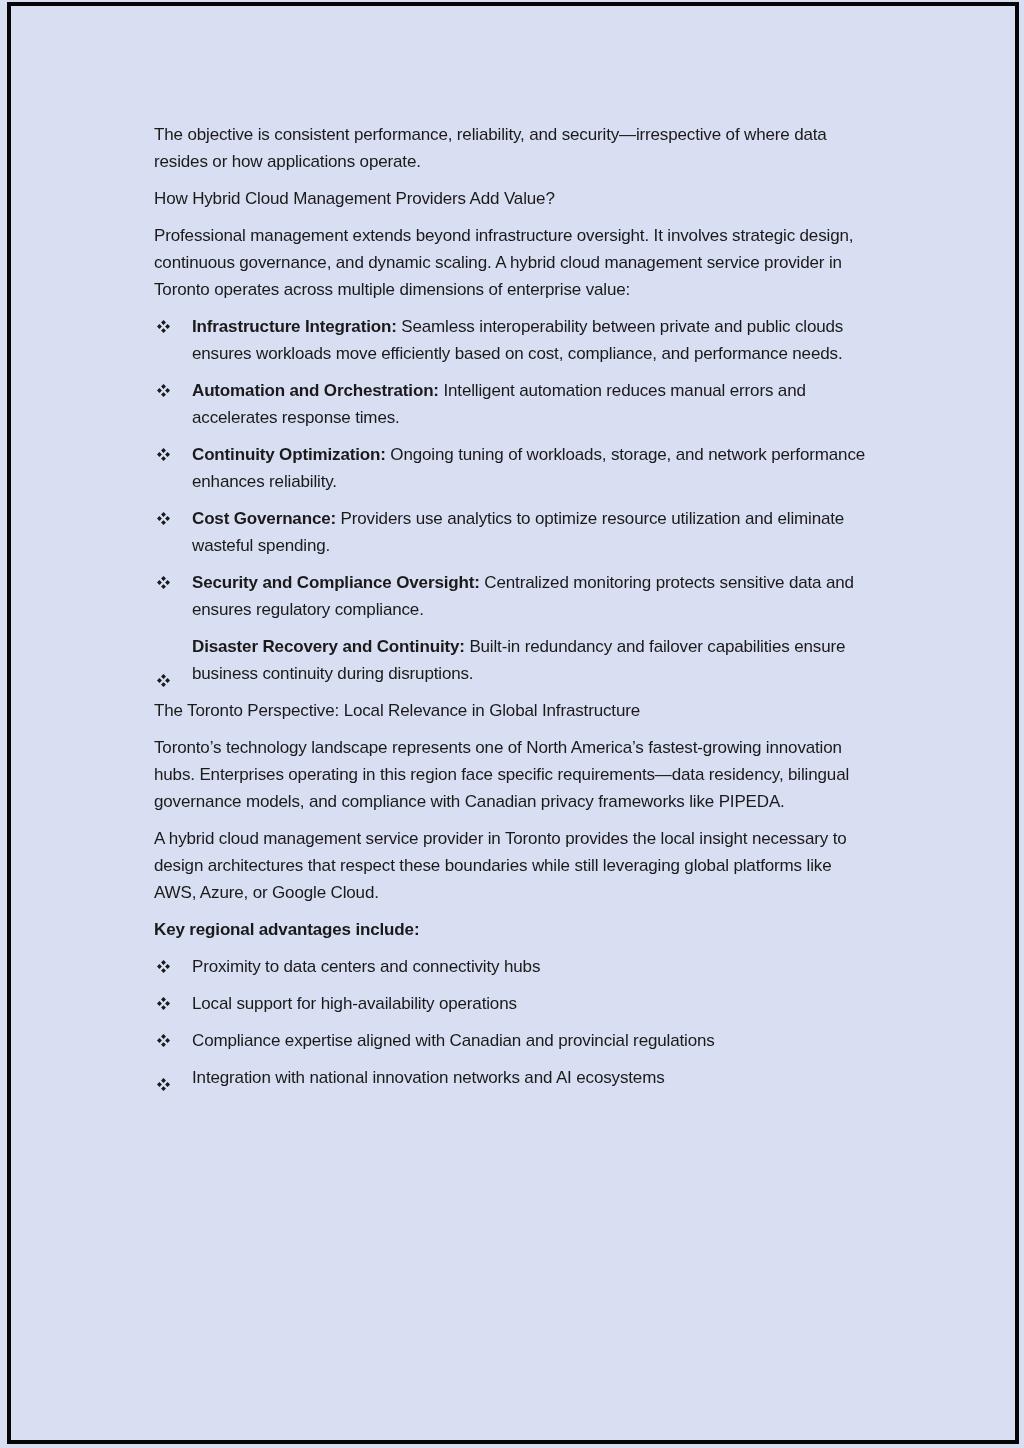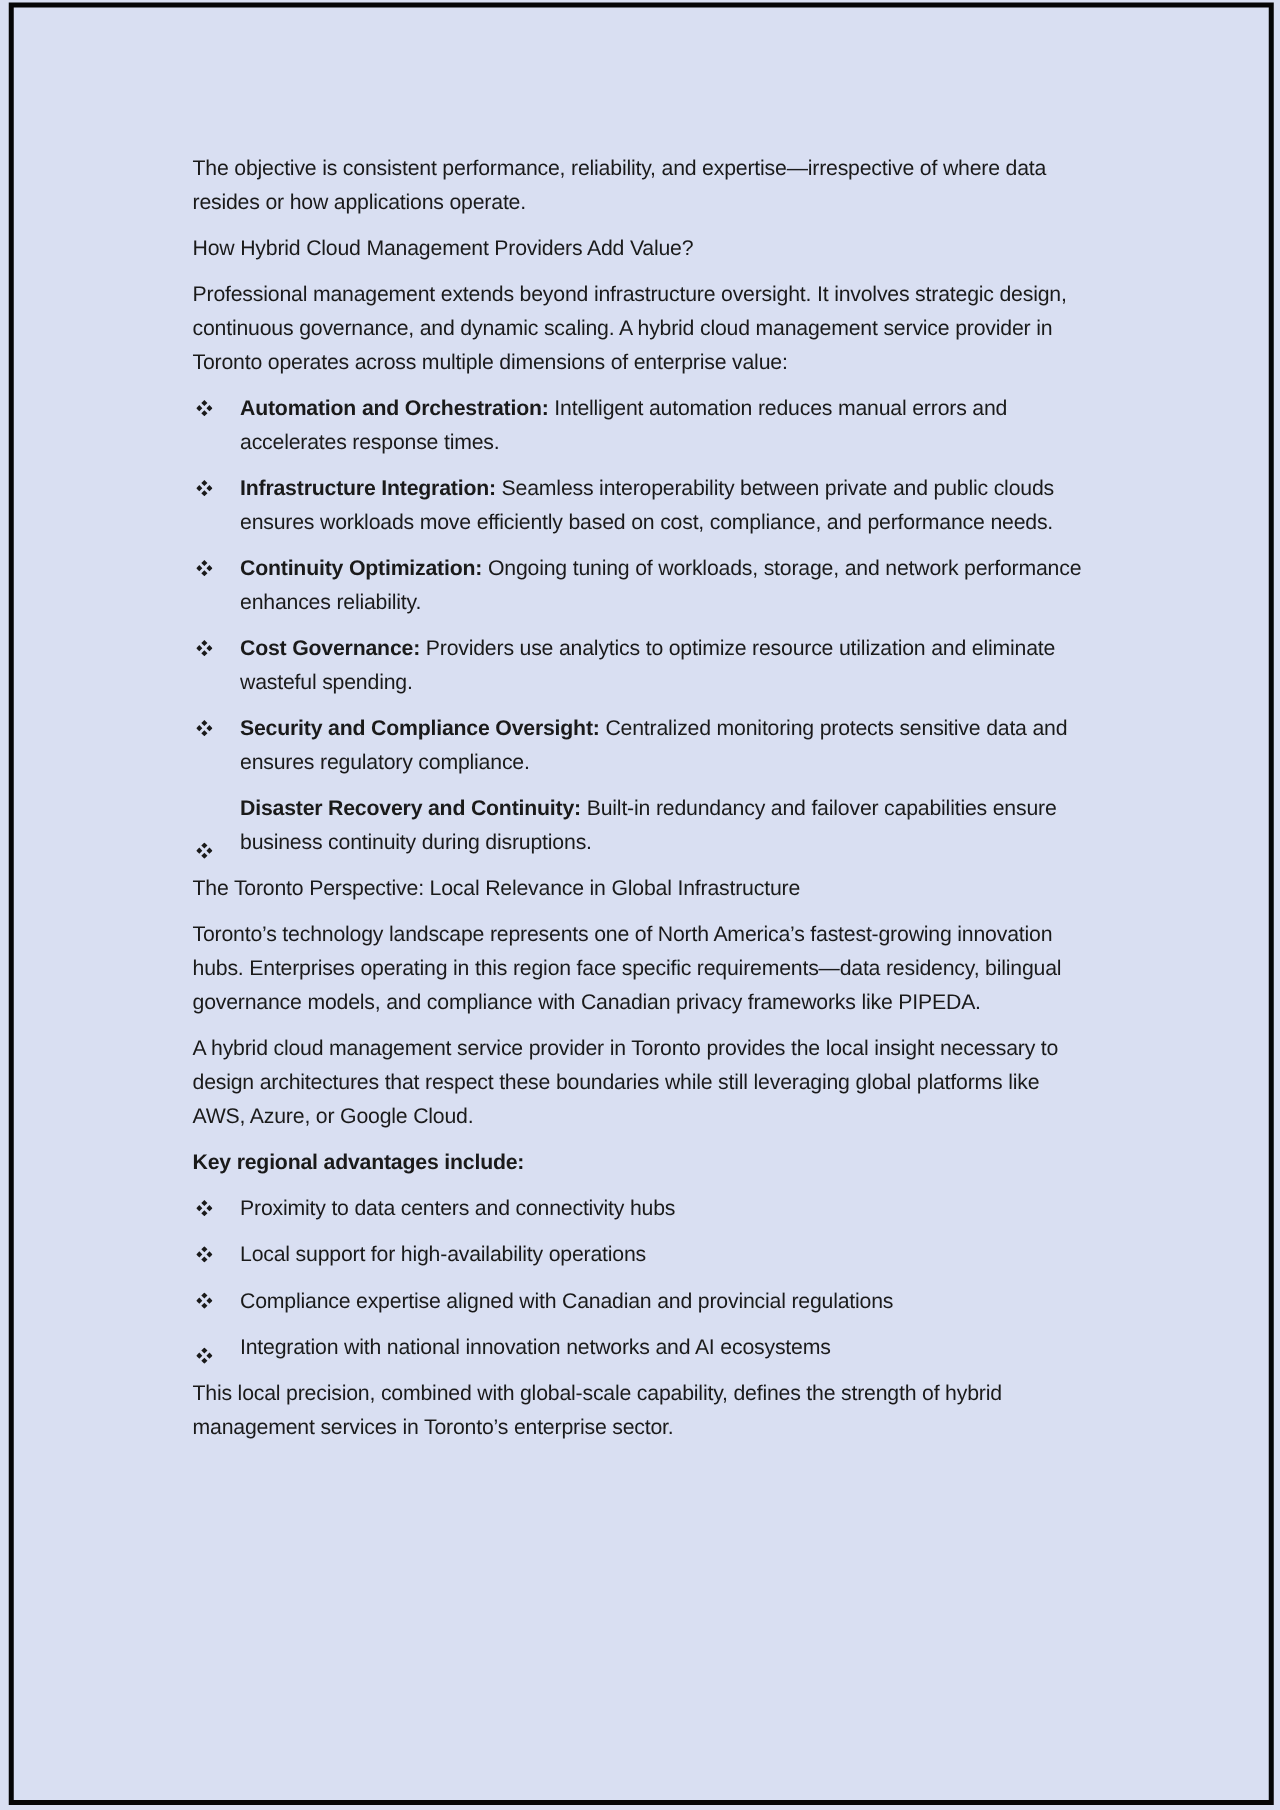--- a/index.html
+++ b/index.html
@@ -63,58 +63,58 @@
   strong { font-weight: 700; }
 </style>
 </head>
 <body>
 
 <div class="canvas">
   <div class="page-border"></div>
 
   <div class="content">
 
-    <p>The objective is consistent performance, reliability, and expertise—irrespective of where data resides or how applications operate.</p>
+    <p>The objective is consistent performance, reliability, and security—irrespective of where data resides or how applications operate.</p>
 
     <p class="heading">How Hybrid Cloud Management Providers Add Value?</p>
 
     <p>Professional management extends beyond infrastructure oversight. It involves strategic design, continuous governance, and dynamic scaling. A hybrid cloud management service provider in Toronto operates across multiple dimensions of enterprise value:</p>
 
     <ul class="bullets">
       <li>
         <span class="marker">
           <svg width="13" height="13" viewBox="0 0 16 16" fill="#1a1a1a">
               <path d="M8 0L11 3L8 6L5 3Z"></path>
               <path d="M0 8L3 5L6 8L3 11Z"></path>
               <path d="M16 8L13 5L10 8L13 11Z"></path>
               <path d="M8 16L5 13L8 10L11 13Z"></path>
             </svg>
         </span>
+        <span class="li-text"><strong>Infrastructure Integration:</strong> <span>Seamless interoperability between private and public clouds ensures workloads move efficiently based on cost, compliance, and performance needs.</span></span>
+      </li>
+      <li>
+        <span class="marker">
+          <svg width="13" height="13" viewBox="0 0 16 16" fill="#1a1a1a">
+              <path d="M8 0L11 3L8 6L5 3Z"></path>
+              <path d="M0 8L3 5L6 8L3 11Z"></path>
+              <path d="M16 8L13 5L10 8L13 11Z"></path>
+              <path d="M8 16L5 13L8 10L11 13Z"></path>
+            </svg>
+        </span>
         <span class="li-text"><strong>Automation and Orchestration:</strong> <span>Intelligent automation reduces manual errors and accelerates response times.</span></span>
       </li>
       <li>
         <span class="marker">
           <svg width="13" height="13" viewBox="0 0 16 16" fill="#1a1a1a">
               <path d="M8 0L11 3L8 6L5 3Z"></path>
               <path d="M0 8L3 5L6 8L3 11Z"></path>
               <path d="M16 8L13 5L10 8L13 11Z"></path>
               <path d="M8 16L5 13L8 10L11 13Z"></path>
             </svg>
         </span>
-        <span class="li-text"><strong>Infrastructure Integration:</strong> <span>Seamless interoperability between private and public clouds ensures workloads move efficiently based on cost, compliance, and performance needs.</span></span>
-      </li>
-      <li>
-        <span class="marker">
-          <svg width="13" height="13" viewBox="0 0 16 16" fill="#1a1a1a">
-              <path d="M8 0L11 3L8 6L5 3Z"></path>
-              <path d="M0 8L3 5L6 8L3 11Z"></path>
-              <path d="M16 8L13 5L10 8L13 11Z"></path>
-              <path d="M8 16L5 13L8 10L11 13Z"></path>
-            </svg>
-        </span>
         <span class="li-text"><strong>Continuity Optimization:</strong> <span>Ongoing tuning of workloads, storage, and network performance enhances reliability.</span></span>
       </li>
       <li>
         <span class="marker">
           <svg width="13" height="13" viewBox="0 0 16 16" fill="#1a1a1a">
               <path d="M8 0L11 3L8 6L5 3Z"></path>
               <path d="M0 8L3 5L6 8L3 11Z"></path>
               <path d="M16 8L13 5L10 8L13 11Z"></path>
               <path d="M8 16L5 13L8 10L11 13Z"></path>
             </svg>
@@ -194,16 +194,15 @@
               <path d="M8 0L11 3L8 6L5 3Z"></path>
               <path d="M0 8L3 5L6 8L3 11Z"></path>
               <path d="M16 8L13 5L10 8L13 11Z"></path>
               <path d="M8 16L5 13L8 10L11 13Z"></path>
             </svg>
         </span>
         <span class="li-text">Integration with national innovation networks and AI ecosystems</span>
       </li>
     </ul>
 
-    <p>This local precision, combined with global-scale capability, defines the strength of hybrid management services in Toronto’s enterprise sector.</p>
 
   </div>
 </div>
 
 </body></html>

